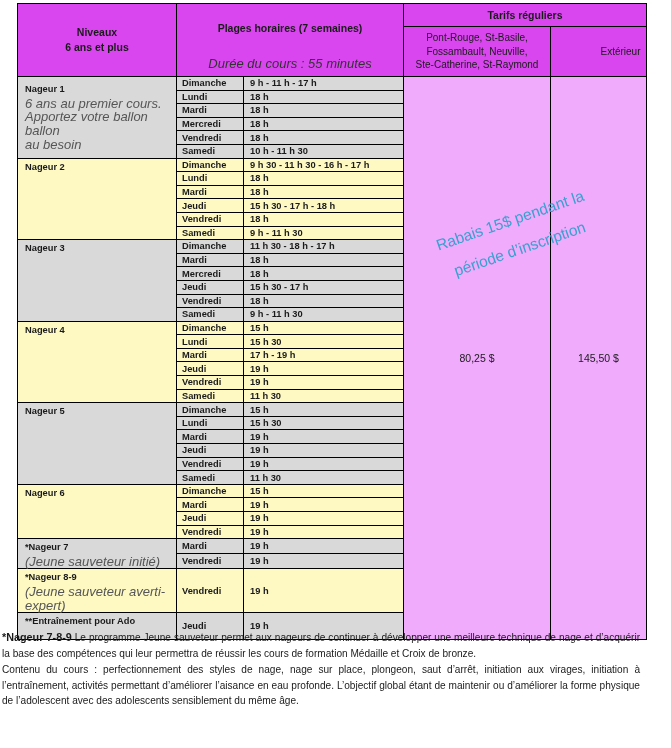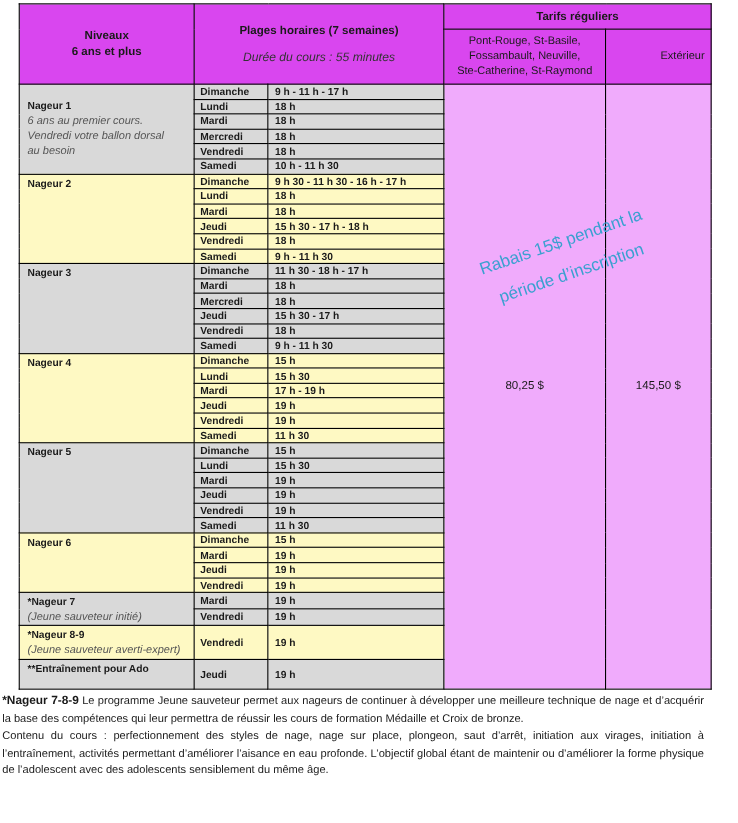--- a/index.html
+++ b/index.html
@@ -6,30 +6,30 @@
   html, body { width: 671px; height: 748px; background: #ffffff; overflow: hidden; }
   body { font-family: "Liberation Sans", sans-serif; color: #1a1a1a; position: relative; }
 
   .table-wrap { position: absolute; left: 17px; top: 3px; width: 629px; }
   table { border-collapse: collapse; width: 629px; table-layout: fixed; }
   td, th { border: 1px solid #000; }
 
   th { font-weight: bold; font-size: 10.5px; text-align: center; vertical-align: middle; background: #d946ef; }
   .hdr-niveaux { height: 73px; line-height: 1.45; }
   .hdr-plages { vertical-align: top; padding-top: 18px; }
-  .hdr-plages .sub { display: block; font-weight: normal; font-style: italic; font-size: 11px; margin-top: 12px; color: #333; }
+  .hdr-plages .sub { display: block; font-weight: normal; font-style: italic; font-size: 13px; margin-top: 22px; color: #333; }
   .hdr-tarifs { height: 23px; font-size: 10.5px; }
   .hdr-loc { font-weight: normal; font-size: 10px; line-height: 1.35; padding: 2px 2px; }
   .hdr-ext { font-weight: normal; font-size: 10px; padding-left: 44px; }
 
   td.day, td.time { font-weight: bold; font-size: 9.3px; height: 13.6px; padding: 0 0 0 5px; line-height: 12px; white-space: nowrap; }
   td.time { padding-left: 6px; }
   td.level { vertical-align: top; padding: 2px 6px 0 7px; font-size: 9.3px; line-height: 13.6px; }
   td.level .lvl-name { font-weight: bold; display: block; }
-  td.level .lvl-note { font-style: italic; color: #555; display: block; font-size: 10px; line-height: 13.6px; }
+  td.level .lvl-note { font-style: italic; color: #555; display: block; font-size: 13px; line-height: 13.6px; }
   td.level.center { vertical-align: middle; padding-top: 0; }
 
   .g1 td.level, .g1 td.day, .g1 td.time { background: #d9d9d9; }
   .g0 td { background: #fef9c3; }
 
   td.price { background: #f0abfc; text-align: center; vertical-align: middle; font-size: 10.5px; }
 
   .tall td.day, .tall td.time { height: 27px; }
 
   .watermark {
@@ -76,21 +76,21 @@
           <span>Ste-Catherine, St-Raymond</span>
         </th>
         <th class="hdr-ext">Extérieur</th>
       </tr>
     </thead>
     <tbody id="schedule-body">
         <tr class="g1">
           <td class="level center" rowspan="6">
             <span class="lvl-name">Nageur 1</span>
             <span class="lvl-note">6 ans au premier cours.</span>
-            <span class="lvl-note">Vendredi votre ballon dorsal</span>
+            <span class="lvl-note">Apportez votre ballon ballon</span>
             <span class="lvl-note">au besoin</span>
           </td>
           <td class="day">Dimanche</td>
           <td class="time">9 h - 11 h - 17 h</td>
           <td class="price" rowspan="38">80,25 $</td>
           <td class="price" rowspan="38">145,50 $</td>
         </tr>
         <tr class="g1">
           <td class="day">Lundi</td>
           <td class="time">18 h</td>

